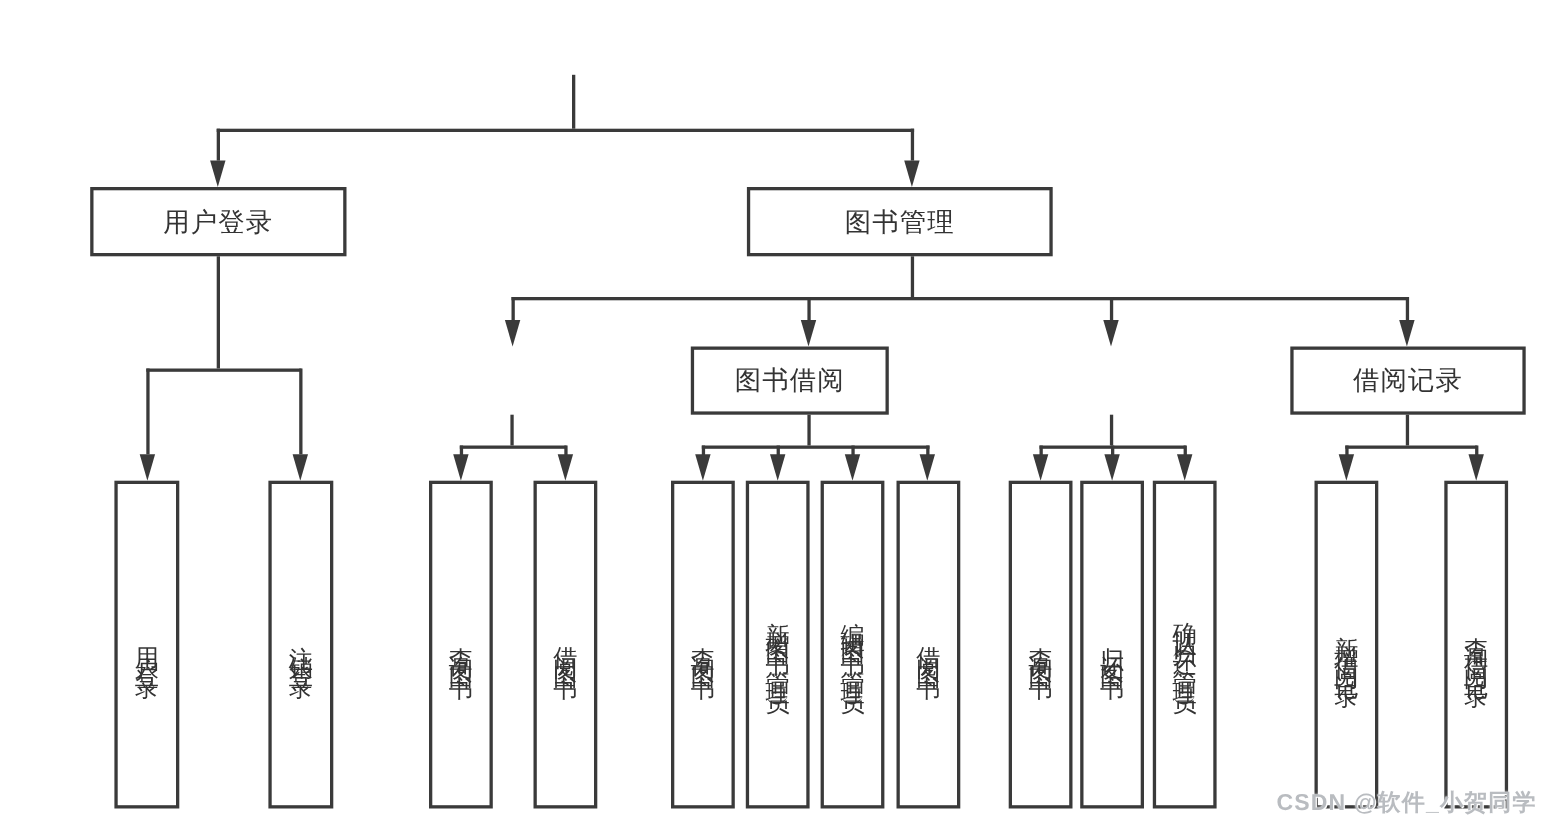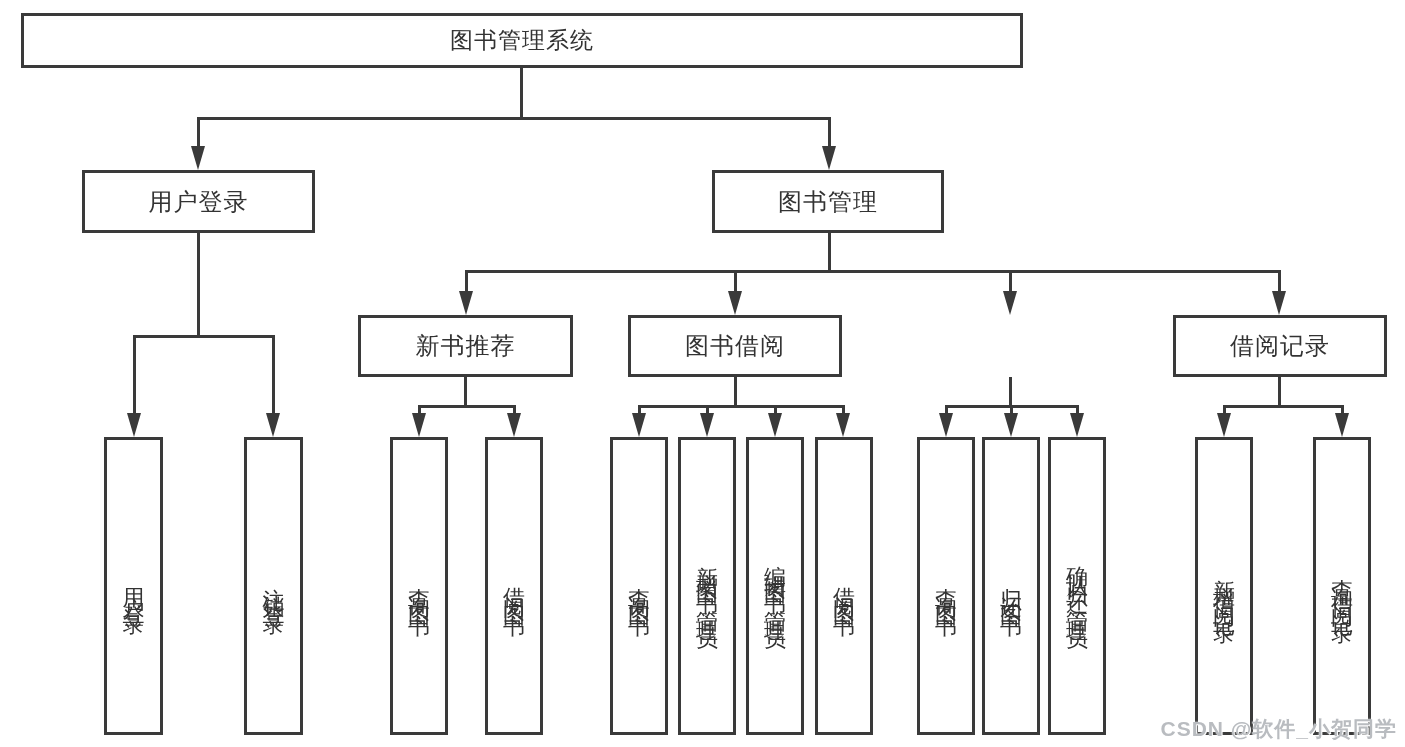--- a/index.html
+++ b/index.html
@@ -59,52 +59,50 @@
     letter-spacing: 1px;
     white-space: nowrap;
     font-weight: bold;
   }
 </style>
 </head>
 <body>
 
 <div class="stage">
 
-  <div class="box hbox root-box" style="left:21px; top:13px; width:1002px; height:55px">图书管理系统</div>
 
   <div class="cv" style="left:520px; top:68px; height:49px"></div>
   <div class="ch" style="left:197px; top:117px; width:634px"></div>
   <div class="cv" style="left:197px; top:117px; height:29px"></div>
   <div class="arrow" style="left:191px; top:146px"></div>
   <div class="cv" style="left:828px; top:117px; height:29px"></div>
   <div class="arrow" style="left:822px; top:146px"></div>
 
   <div class="box hbox" style="left:82px; top:170px; width:233px; height:63px">用户登录</div>
-  <div class="box hbox" style="left:712px; top:170px; width:232px; height:63px">图书管理</div>
+  <div class="box hbox" style="left:679px; top:170px; width:278px; height:63px">图书管理</div>
 
   <div class="cv" style="left:197px; top:233px; height:102px"></div>
   <div class="ch" style="left:133px; top:335px; width:141px"></div>
   <div class="cv" style="left:133px; top:335px; height:78px"></div>
   <div class="arrow" style="left:127px; top:413px"></div>
   <div class="cv" style="left:272px; top:335px; height:78px"></div>
   <div class="arrow" style="left:266px; top:413px"></div>
 
   <div class="cv" style="left:828px; top:233px; height:37px"></div>
   <div class="ch" style="left:465px; top:270px; width:815px"></div>
   <div class="cv" style="left:465px; top:270px; height:23px"></div>
   <div class="arrow" style="left:459px; top:291px"></div>
   <div class="cv" style="left:734px; top:270px; height:23px"></div>
   <div class="arrow" style="left:728px; top:291px"></div>
   <div class="cv" style="left:1009px; top:270px; height:23px"></div>
   <div class="arrow" style="left:1003px; top:291px"></div>
   <div class="cv" style="left:1278px; top:270px; height:23px"></div>
   <div class="arrow" style="left:1272px; top:291px"></div>
 
-  <div class="box hbox" style="left:358px; top:315px; width:215px; height:62px">新书推荐</div>
-  <div class="box hbox" style="left:628px; top:315px; width:214px; height:62px">图书借阅</div>
+  <div class="box hbox" style="left:628px; top:315px; width:180px; height:62px">图书借阅</div>
   <div class="box hbox" style="left:1173px; top:315px; width:214px; height:62px">借阅记录</div>
 
   <div class="cv" style="left:464px; top:377px; height:28px"></div>
   <div class="cv" style="left:734px; top:377px; height:28px"></div>
   <div class="cv" style="left:1009px; top:377px; height:28px"></div>
   <div class="cv" style="left:1278px; top:377px; height:28px"></div>
 
   <div class="ch" style="left:418px; top:405px; width:97px"></div>
   <div class="cv" style="left:418px; top:405px; height:12px"></div>
   <div class="arrow" style="left:412px; top:413px"></div>

